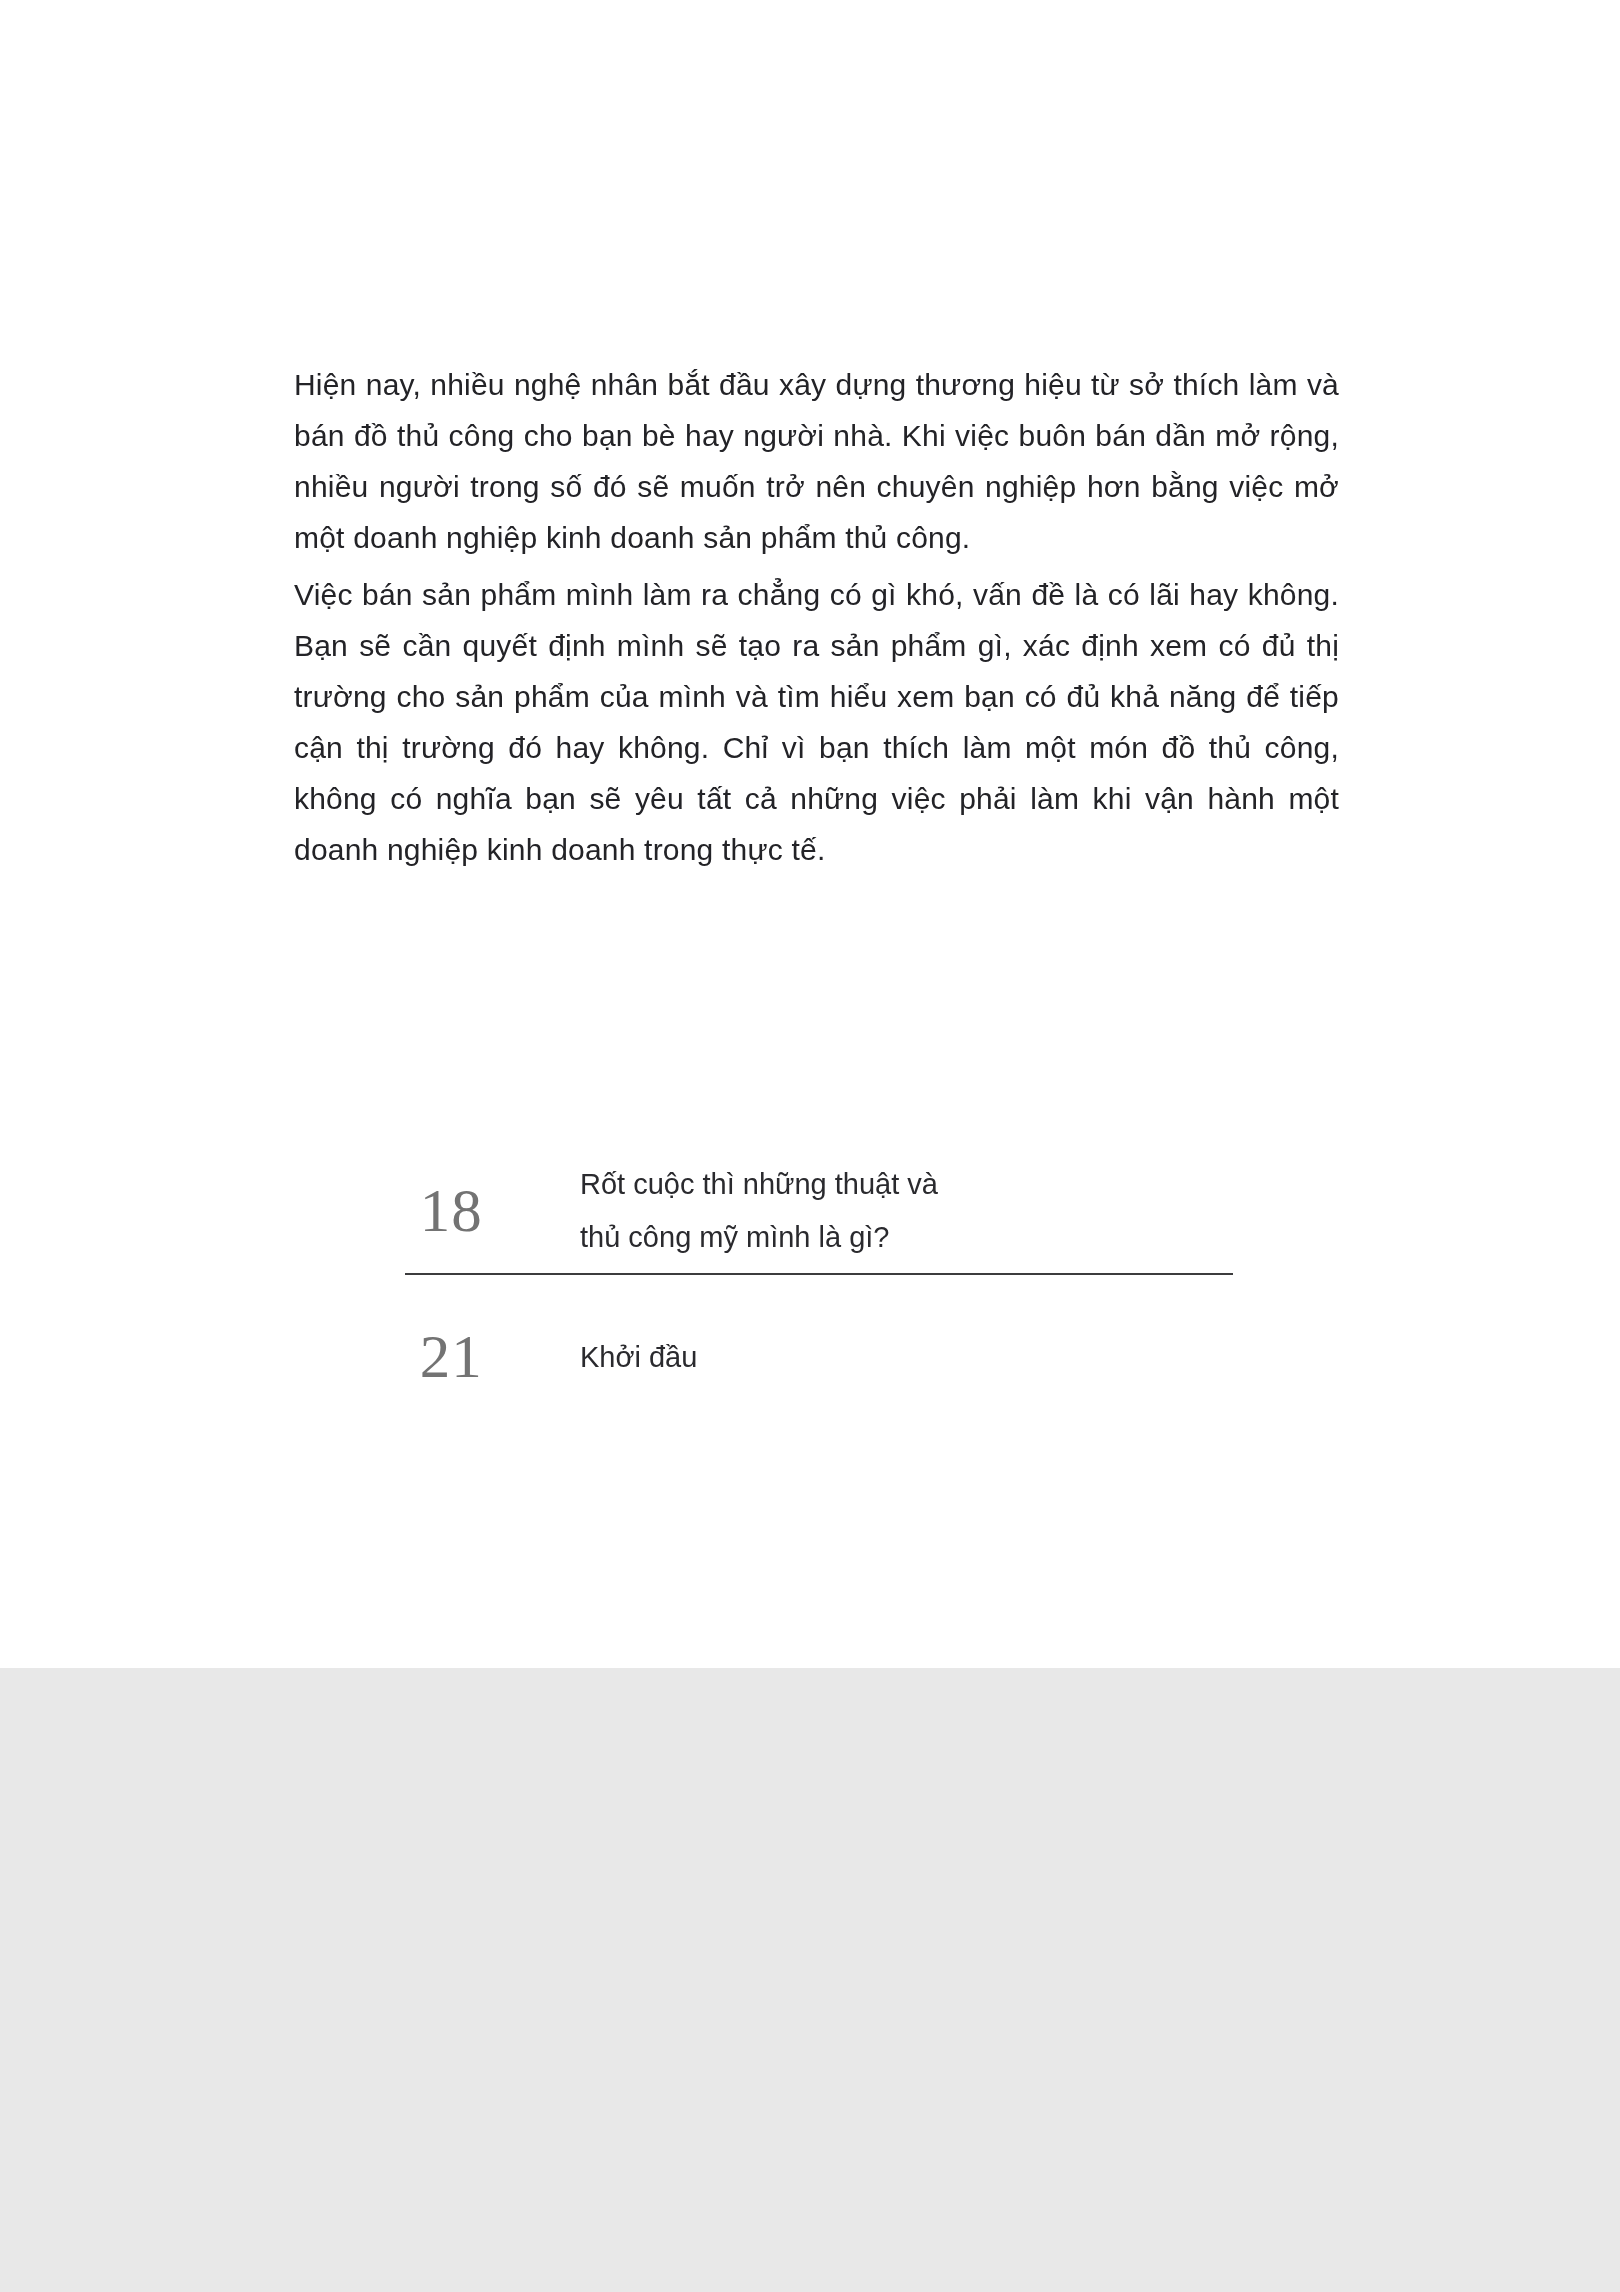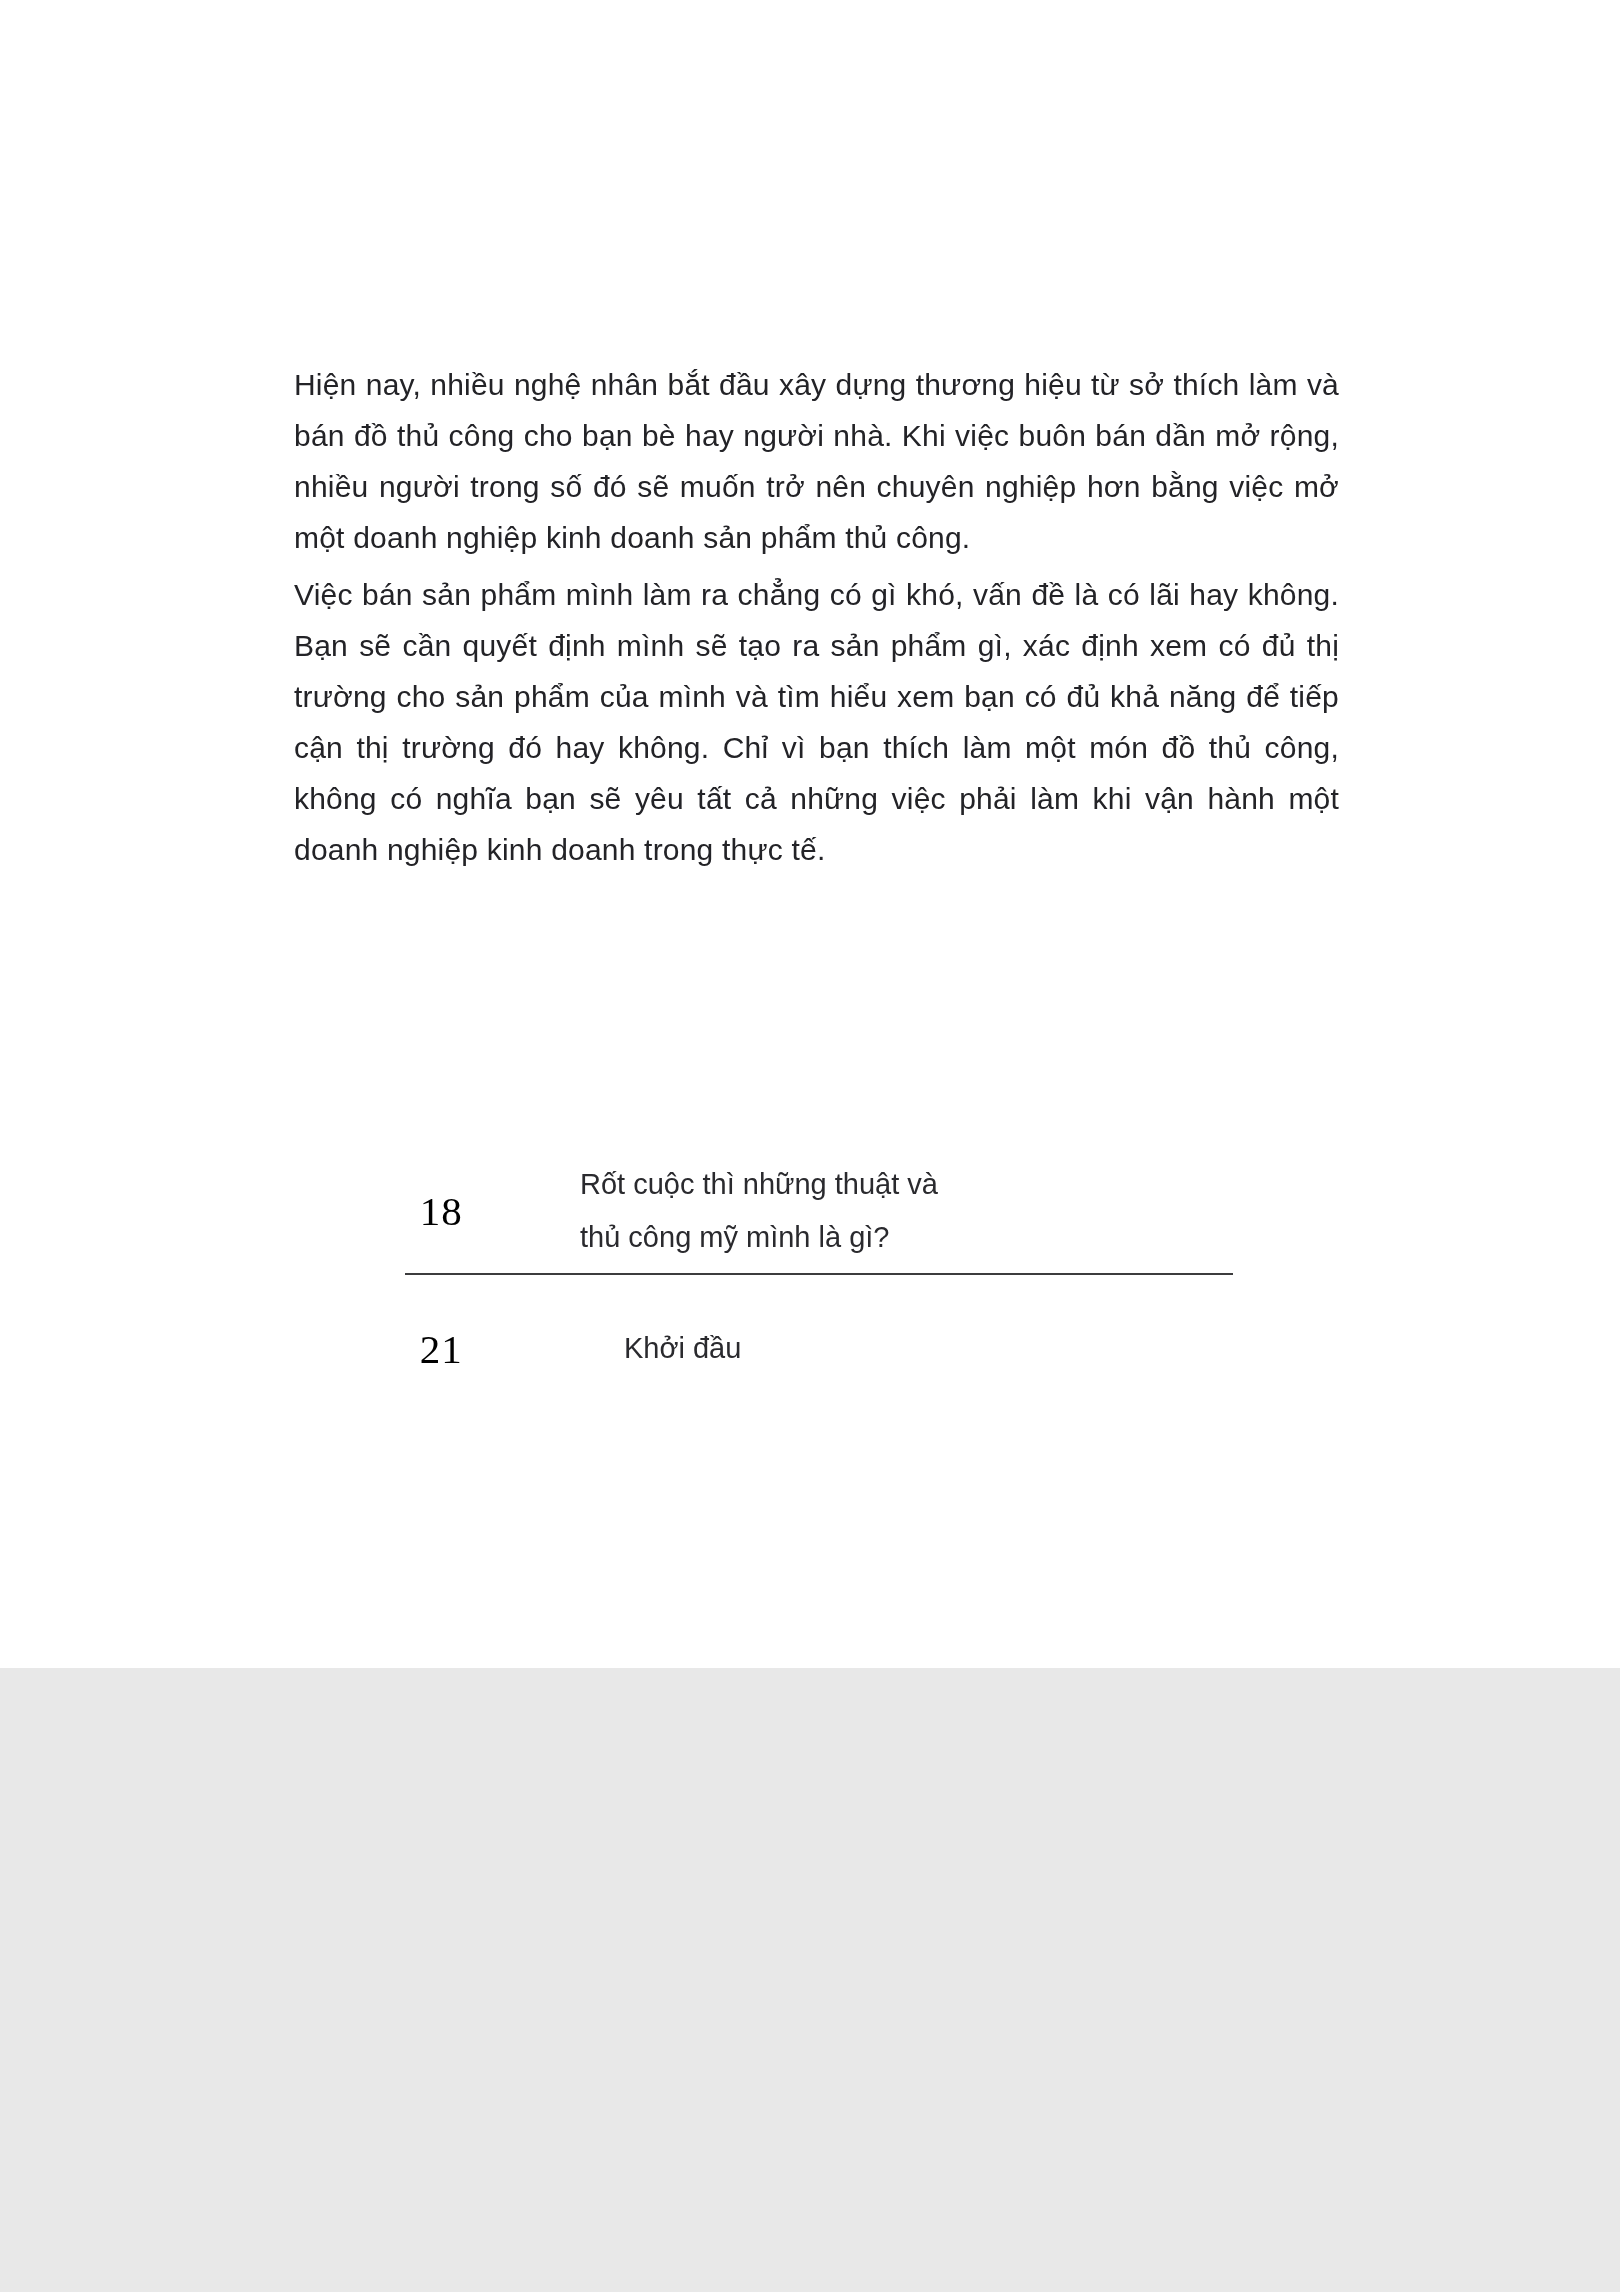--- a/index.html
+++ b/index.html
@@ -45,30 +45,29 @@
   .toc-row {
     display: flex;
     align-items: center;
   }
   .toc-row.first {
     padding-top: 9.8px;
     min-height: 108px;
   }
   .toc-row.second {
     padding-top: 47px;
-    gap: 44px;
   }
   .toc-page-num {
     flex: 0 0 175px;
     box-sizing: border-box;
     padding-left: 14.7px;
     font-family: "Liberation Serif", serif;
-    font-size: 41px;
+    font-size: 61px;
     font-weight: 400;
-    color: #000000;
+    color: #737373;
     letter-spacing: 1px;
   }
   .toc-title {
     flex: 1 1 auto;
     font-size: 29px;
     line-height: 53px;
     color: #2a2a2e;
   }
   .toc-title .line { display: block; }
   .toc-divider {

